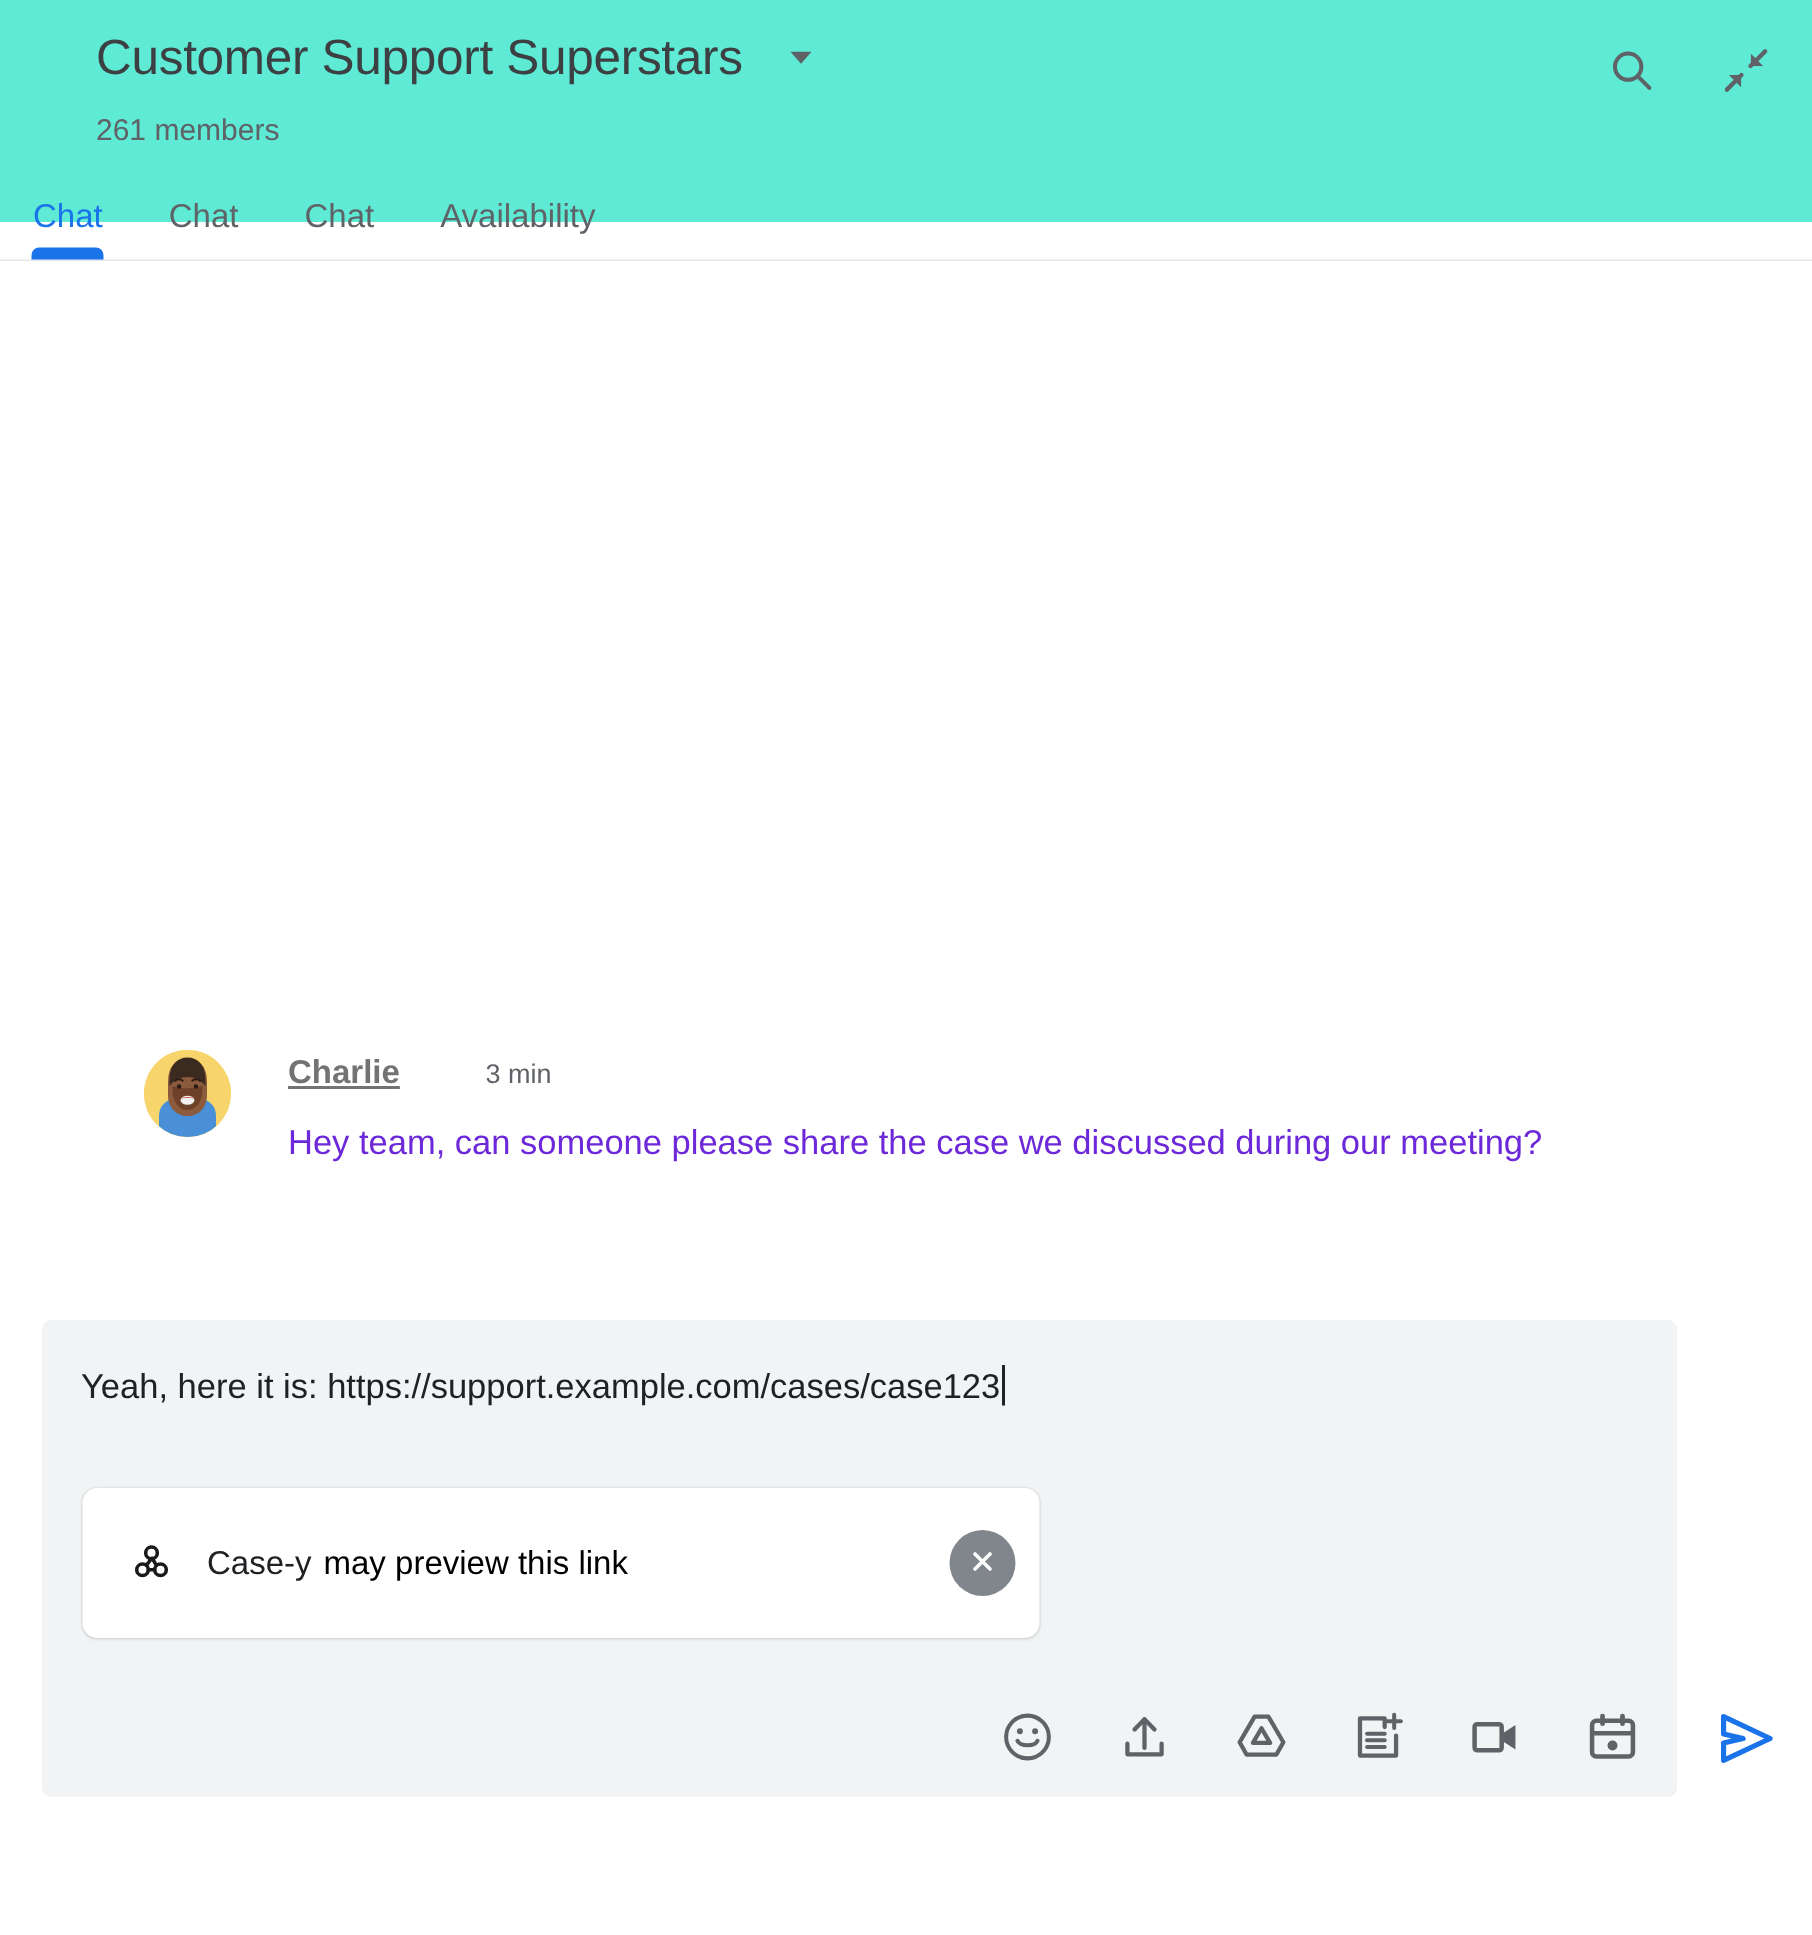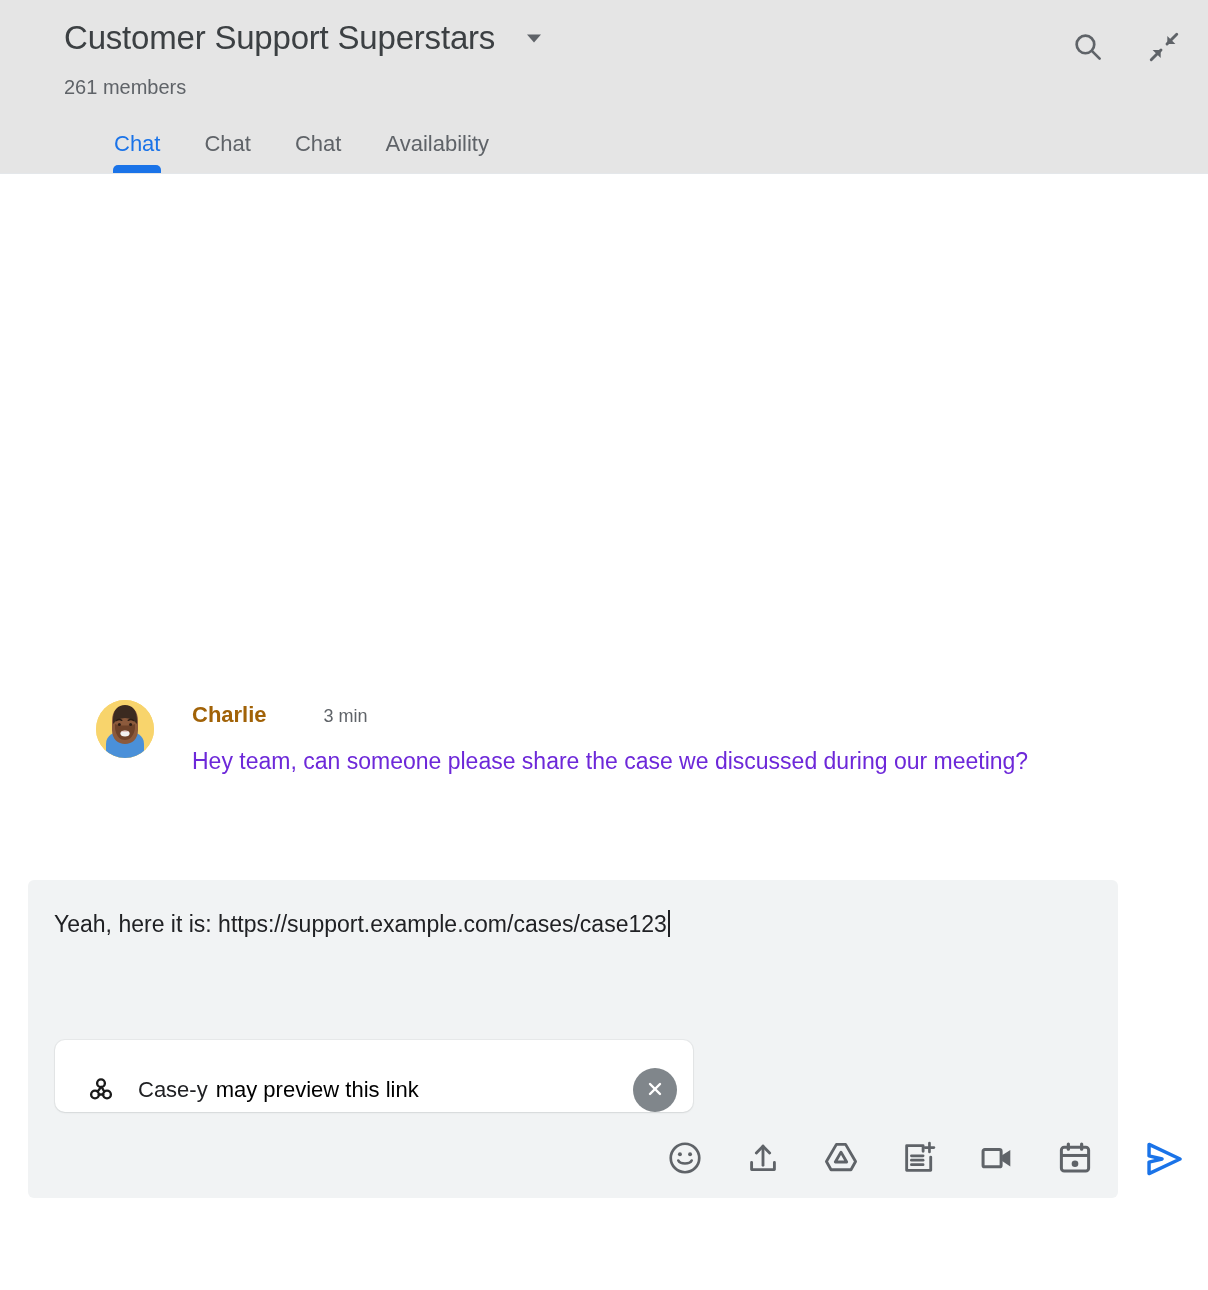--- a/index.html
+++ b/index.html
@@ -16,22 +16,22 @@
     font-family: "Liberation Sans", "DejaVu Sans", sans-serif;
     color: #202124;
     overflow: hidden;
   }
 
   
   .header {
     position: absolute;
     left: 0; top: 0;
     width: 1208px;
-    height: 174px;
-    background: #e5e5e5;
+    height: 148px;
+    background: #5eead4;
   }
   .header-titlerow {
     position: absolute;
     left: 64px;
     top: 16px;
     display: flex;
     align-items: center;
     gap: 0px;
   }
   .space-title {
@@ -86,21 +86,20 @@
 
   
   .tabs {
     position: absolute;
     left: 0;
     top: 118px;
     width: 1208px;
     height: 56px;
     display: flex;
     align-items: flex-start;
-    padding-left: 92px;
   }
   .tab {
     position: relative;
     font-size: 22px;
     line-height: 30px;
     color: #5f6368;
     padding: 0 22px;
     height: 56px;
     display: flex;
     align-items: flex-start;
@@ -162,22 +161,23 @@
   }
   .msg-head {
     display: flex;
     align-items: baseline;
     gap: 14px;
     height: 30px;
   }
   .msg-author {
     font-size: 22px;
     font-weight: 700;
-    color: #a16207;
+    color: #737373;
     line-height: 30px;
+    text-decoration: underline;
   }
   .msg-time {
     font-size: 18px;
     color: #5f6368;
     line-height: 26px;
     margin-left: 43px;
   }
   .msg-text {
     margin-top: 11px;
     font-size: 23px;
@@ -214,25 +214,24 @@
     background: #202124;
     vertical-align: -5px;
     margin-left: 1px;
   }
 
   .preview-chip {
     position: absolute;
     left: 27px;
     top: 112px;
     width: 638px;
-    height: 72px;
+    height: 100px;
     background: #ffffff;
     border-radius: 10px;
     box-shadow: 0 1px 2px rgba(60,64,67,.10), 0 0 0 1px rgba(60,64,67,.05);
-    margin-top: 48px;
   }
   .chip-icon {
     position: absolute;
     left: 28px;
     top: 32px;
     width: 36px;
     height: 36px;
     display: flex;
     align-items: center;
     justify-content: center;

